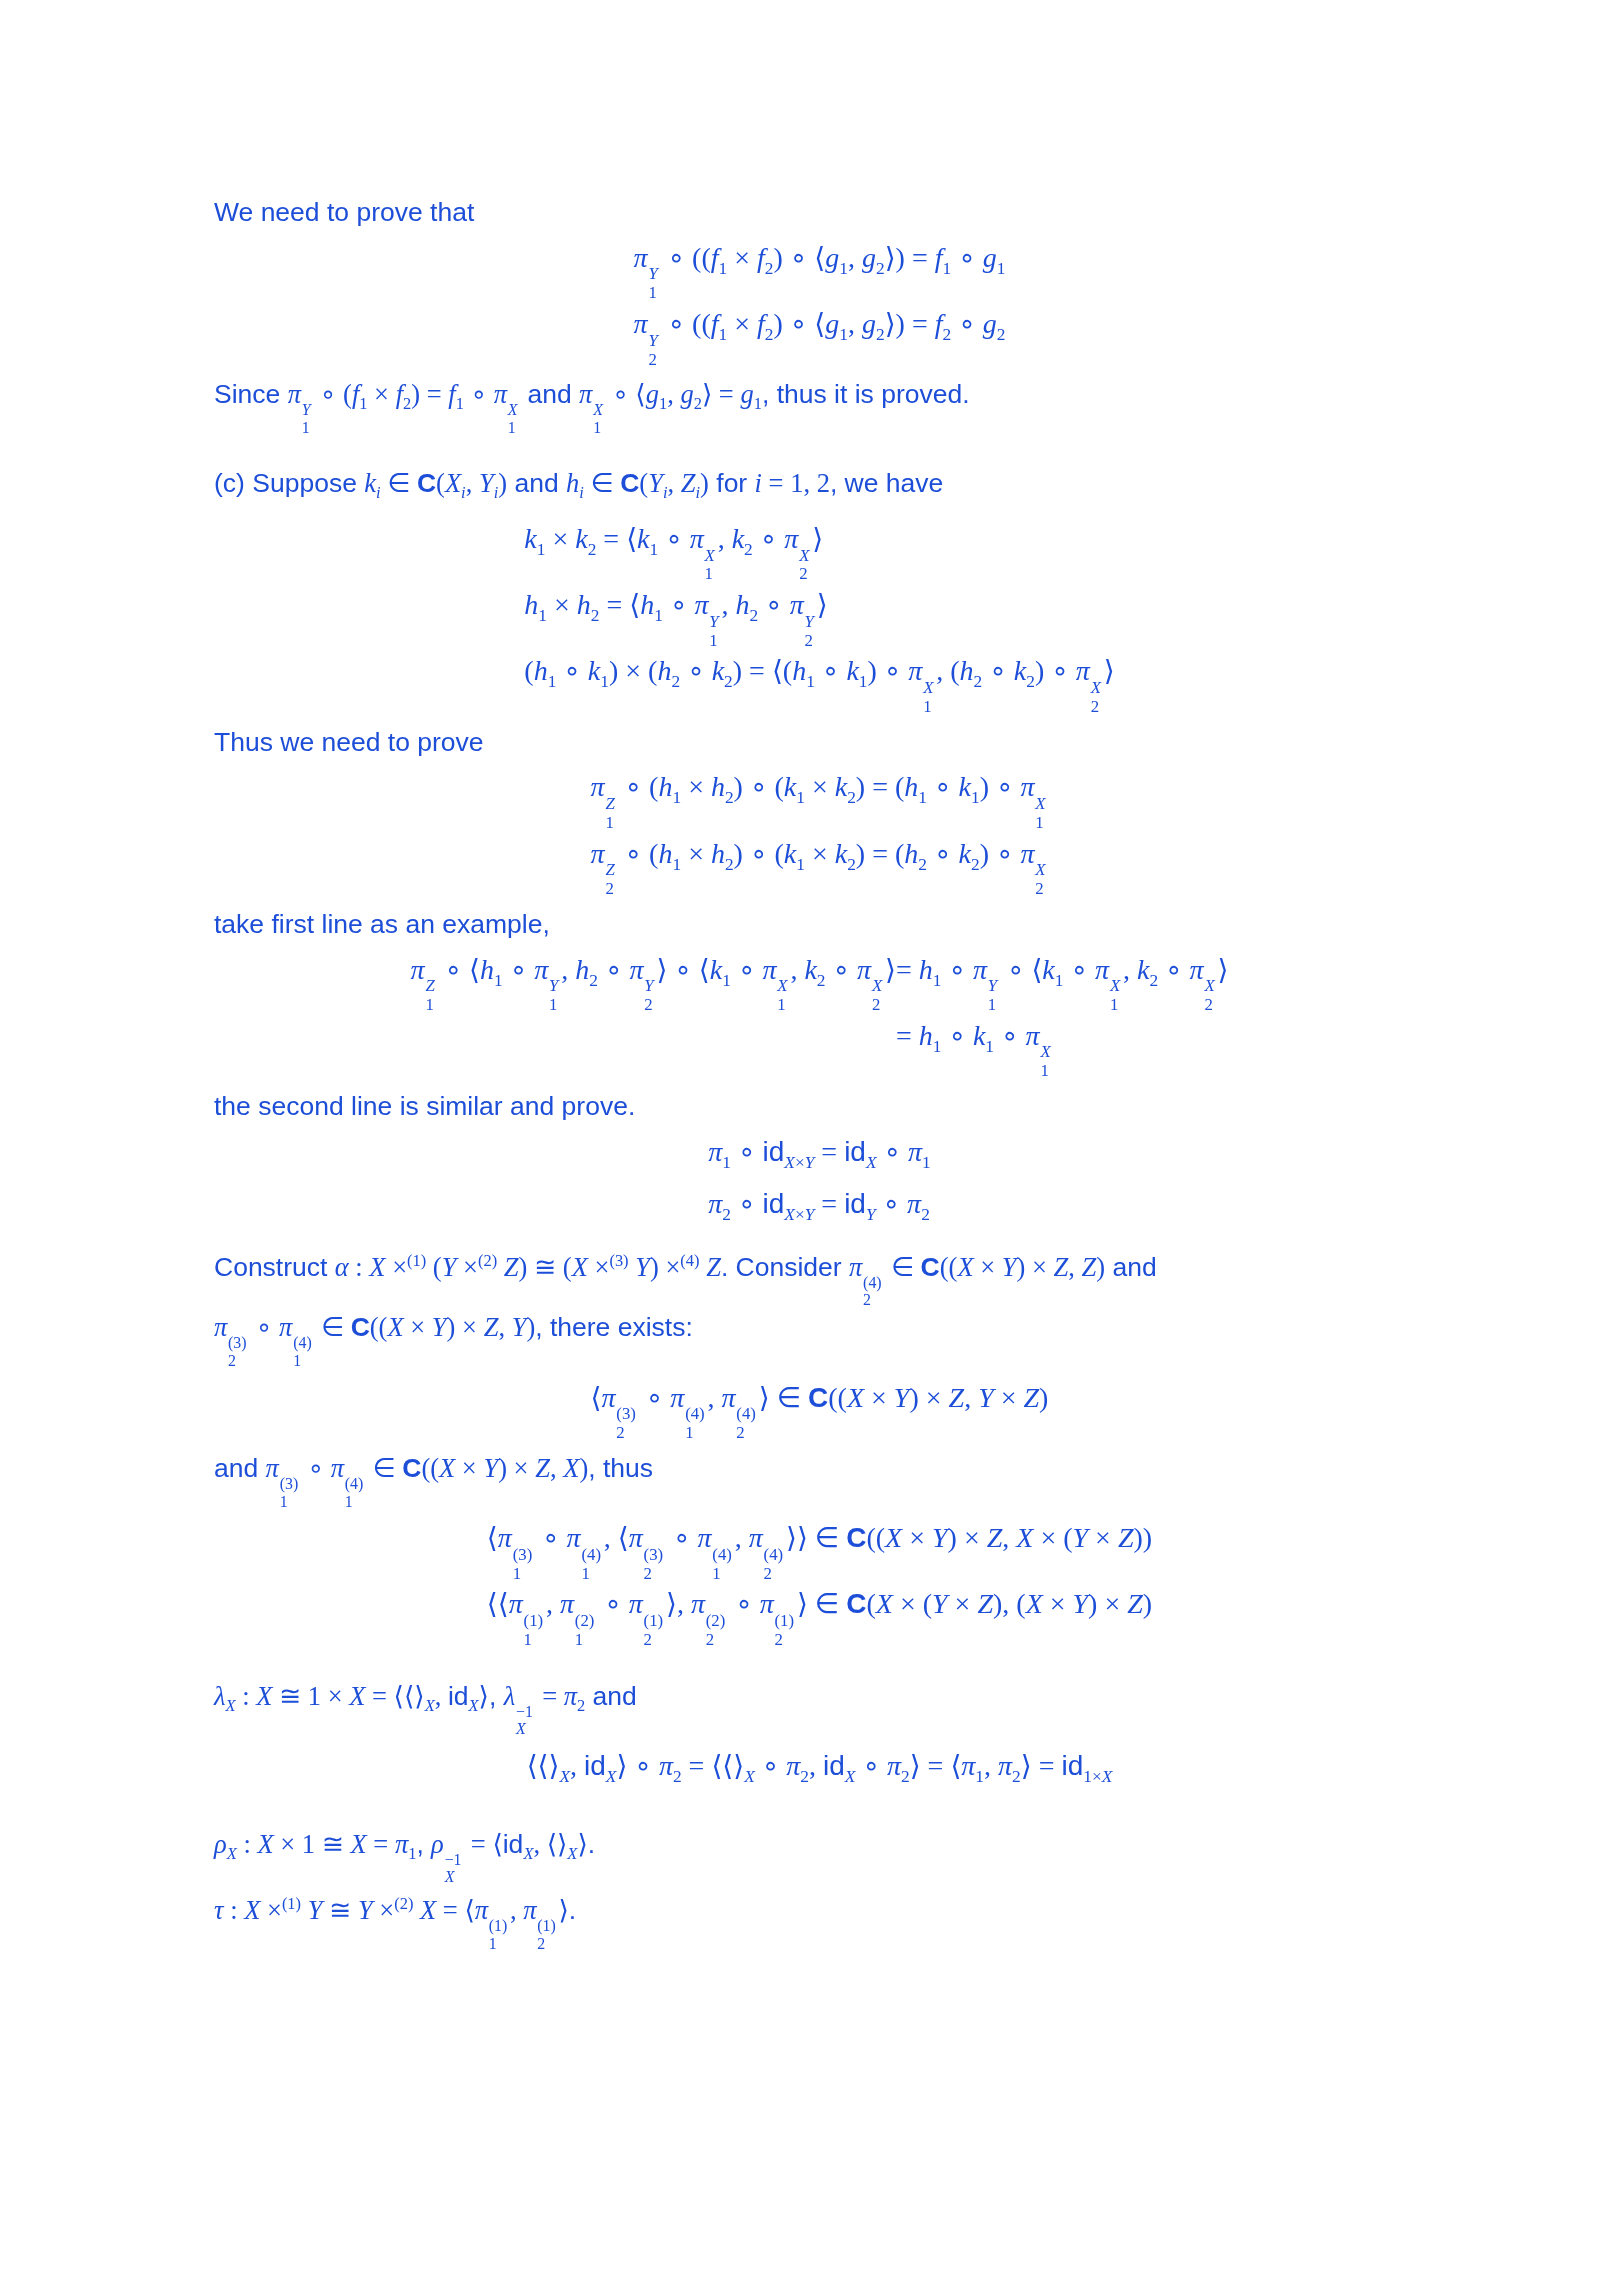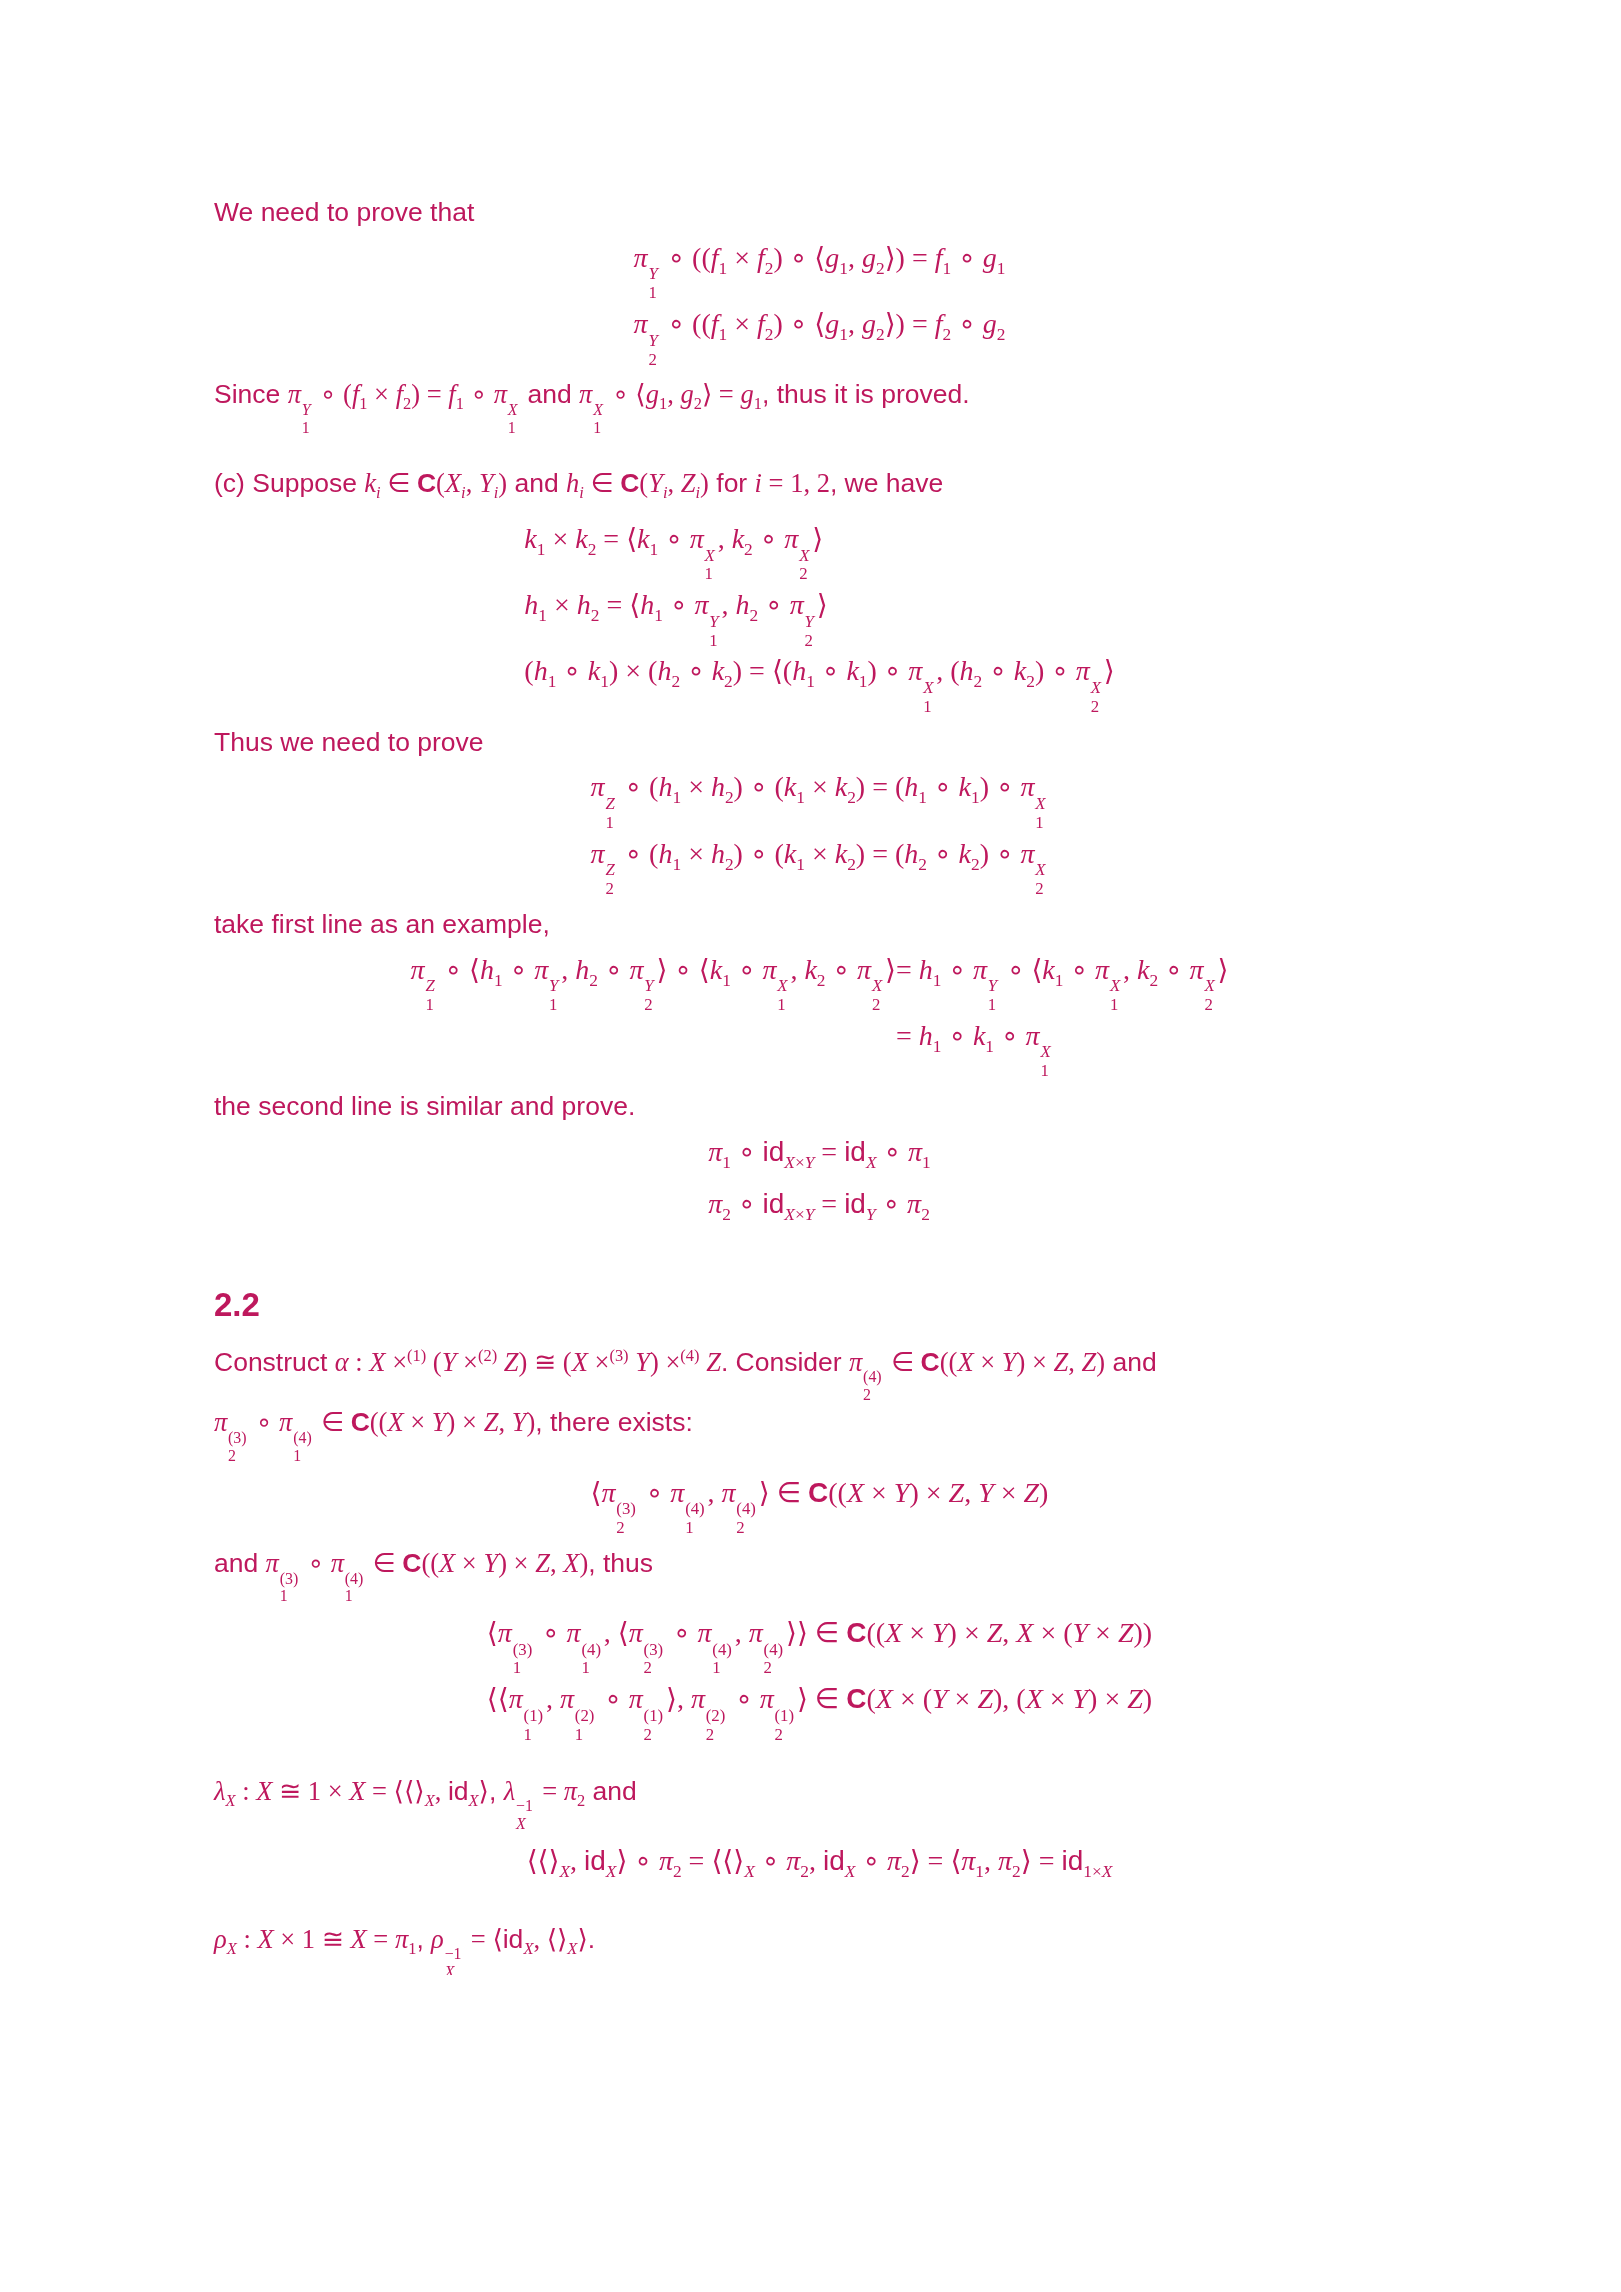--- a/index.html
+++ b/index.html
@@ -1,16 +1,16 @@
 <!DOCTYPE html>
 <html><head>
 <meta charset="utf-8">
 <style>
   html,body{margin:0;padding:0;background:#ffffff;}
-  .page{position:relative;width:1621px;height:1975px;background:#ffffff;color:#be185d;
+  .page{position:relative;width:1621px;height:1975px;background:#ffffff;color:#1d4ed8;
         font-family:"Liberation Sans",sans-serif;font-size:26.5px;box-sizing:border-box;
         padding:194px 196px 0 214px;overflow:hidden;border-radius:23px;}
   .para{line-height:36px;margin:0;}
   .mt{margin-top:28px;}
   .m{font-family:"Liberation Serif","DejaVu Sans",serif;}
   .m i,.eq i{font-family:"Liberation Serif","DejaVu Sans",serif;font-style:italic;}
   .sf{font-family:"Liberation Sans",sans-serif;font-style:normal;}
   b.sf{font-weight:bold;}
   .eqg{width:fit-content;margin:6.9px auto;}
   .eq{font-family:"Liberation Serif","DejaVu Sans",serif;font-size:28px;line-height:42px;white-space:nowrap;}
@@ -136,21 +136,20 @@
 
   <p class="para">the second line is similar and prove.</p>
 
 
   <div class="eqg">
     <div class="eq"><i>π</i><sub>1</sub> ∘ <span class="sf">id</span><sub><i>X</i>×<i>Y</i></sub> = <span class="sf">id</span><sub><i>X</i></sub> ∘ <i>π</i><sub>1</sub></div>
     <div class="eq"><i>π</i><sub>2</sub> ∘ <span class="sf">id</span><sub><i>X</i>×<i>Y</i></sub> = <span class="sf">id</span><sub><i>Y</i></sub> ∘ <i>π</i><sub>2</sub></div>
   </div>
 
 
-  <div class="h2">2.2</div>
 
   <p class="para">Construct <span class="m"><i>α</i> : <i>X</i> ×<sup>(1)</sup> (<i>Y</i> ×<sup>(2)</sup> <i>Z</i>) ≅ (<i>X</i> ×<sup>(3)</sup> <i>Y</i>) ×<sup>(4)</sup> <i>Z</i></span>.  Consider <span class="m"><i>π</i><span class="ss">
           <sup>(4)</sup>
           <sub>2</sub>
         </span> ∈ <b class="sf">C</b>((<i>X</i> × <i>Y</i>) × <i>Z</i>, <i>Z</i>)</span> and<br><span class="m"><i>π</i><span class="ss">
           <sup>(3)</sup>
           <sub>2</sub>
         </span> ∘ <i>π</i><span class="ss">
           <sup>(4)</sup>
           <sub>1</sub>

